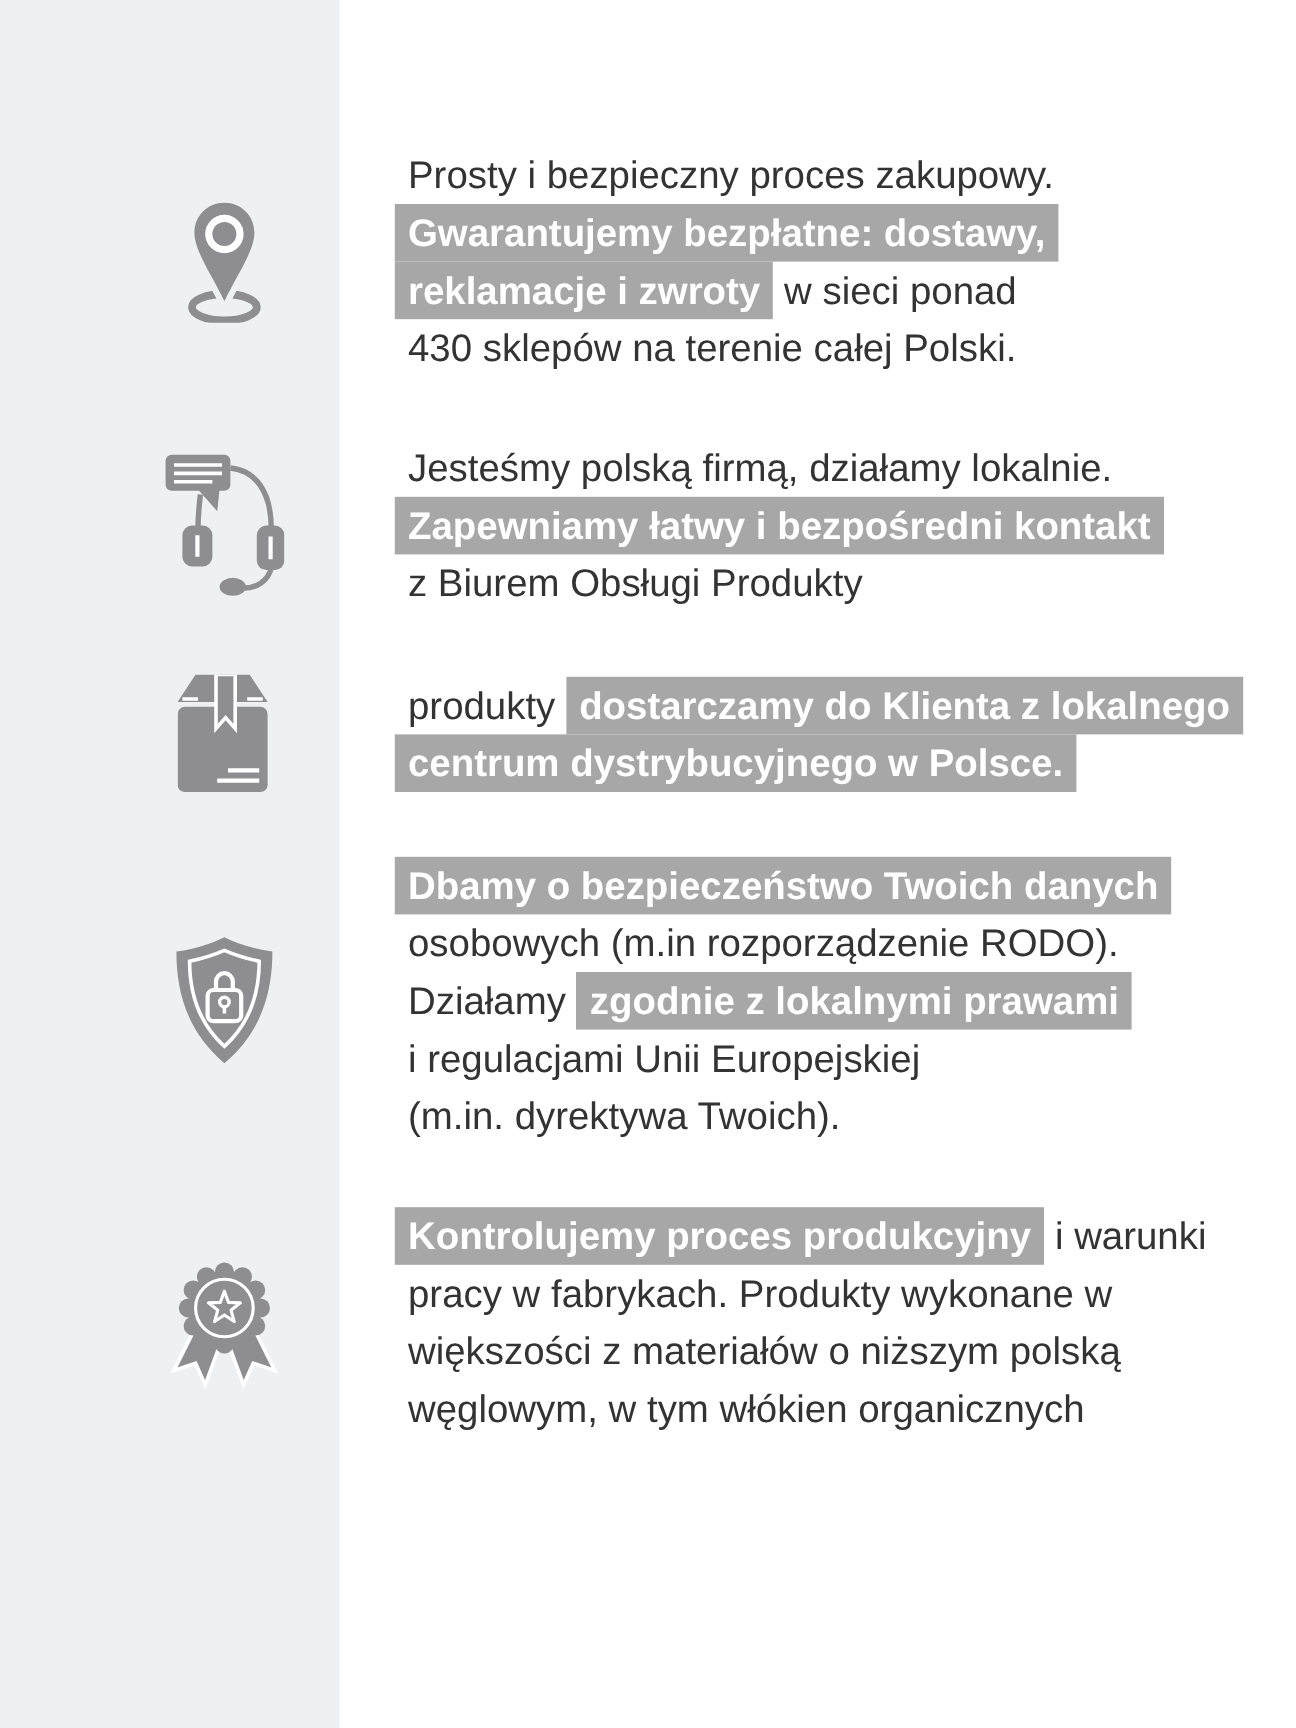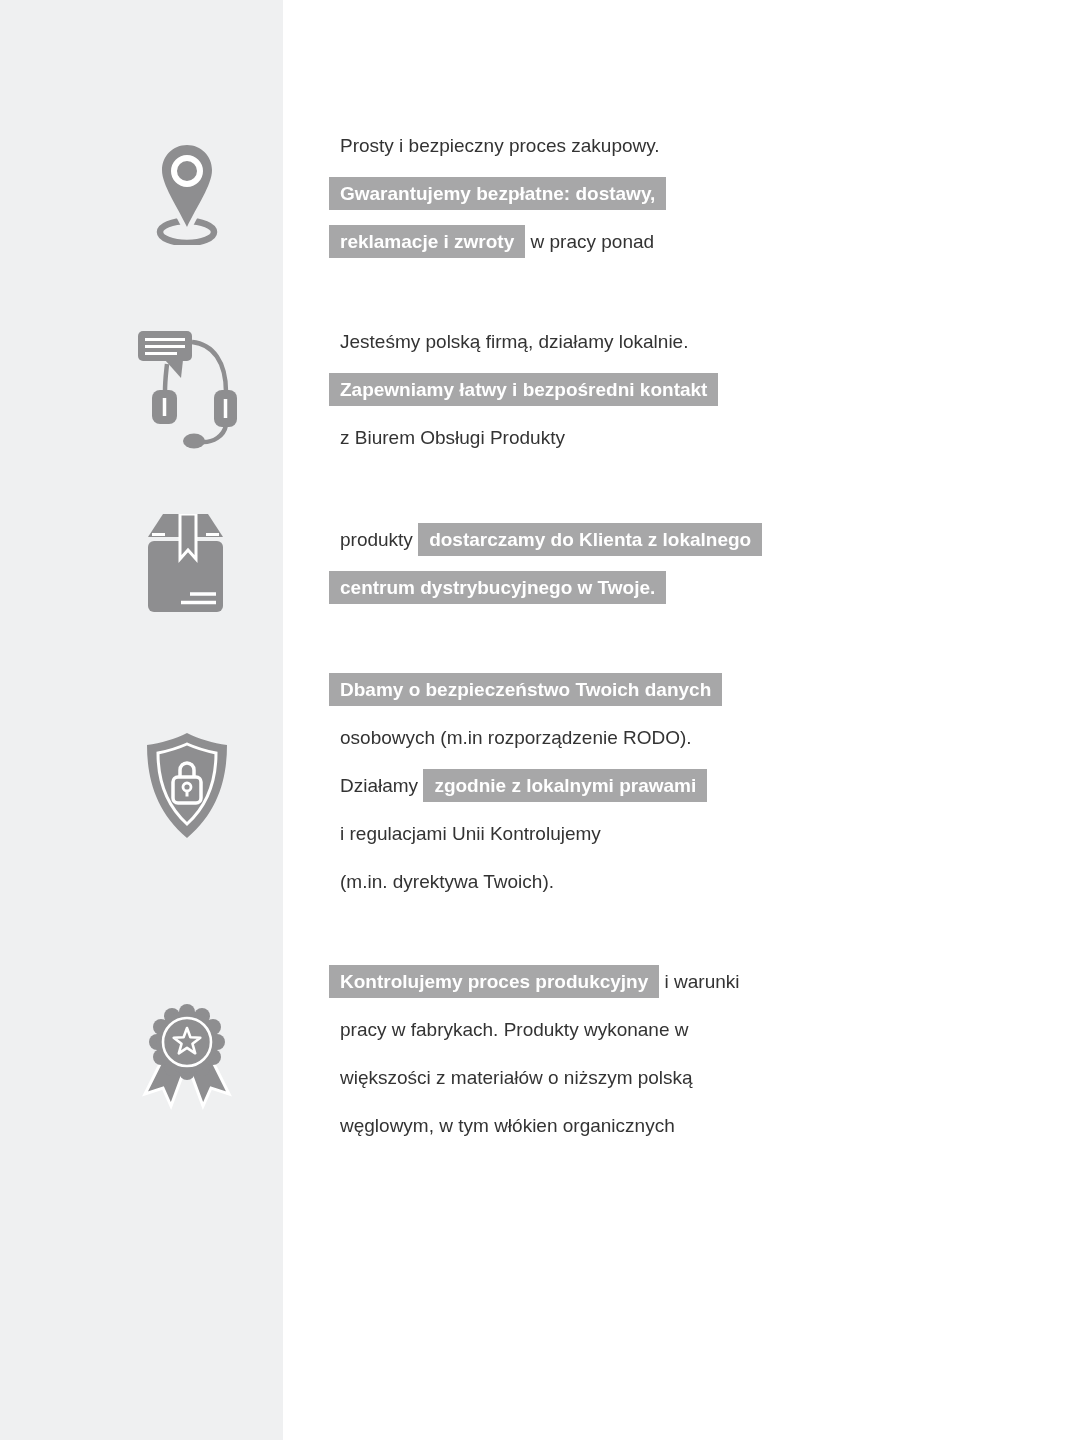--- a/index.html
+++ b/index.html
@@ -51,21 +51,21 @@
     justify-content:center;
     align-items:center;
   }
   .text-col{
     padding-left:57px;
     white-space:nowrap;
   }
   .line{
     height:48px;
     line-height:48px;
-    font-size:19px;
+    font-size:32px;
     color:var(--text);
   }
   .line span{white-space:pre;}
   .hl{
     background:var(--hl);
     color:var(--hl-text);
     font-weight:700;
     padding:6px 11px;
   }
   .line > .hl:first-child{margin-left:-11px;}
@@ -88,21 +88,22 @@
     <ellipse class="ic-stroke" cx="31" cy="89" rx="27" ry="11" stroke-width="6.5"></ellipse>
     <path class="ic-mask" stroke-width="10" d="M31,2 C17,2 6,13 6,27 C6,42 21,63 31,84 C41,63 56,42 56,27 C56,13 45,2 31,2 Z"></path>
     <path class="ic-fill" d="M31,2 C17,2 6,13 6,27 C6,42 21,63 31,84 C41,63 56,42 56,27 C56,13 45,2 31,2 Z"></path>
     <circle class="ic-cut" cx="31" cy="28" r="13" stroke-width="6"></circle>
   </svg>
 </div>
     </div>
     <div class="text-col">
           <div class="line"><span>Prosty i bezpieczny proces zakupowy.</span></div>
           <div class="line"><span class="hl">Gwarantujemy bezpłatne: dostawy,</span></div>
-          <div class="line"><span class="hl">reklamacje i zwroty</span><span> w pracy ponad</span></div>
+          <div class="line"><span class="hl">reklamacje i zwroty</span><span> w sieci ponad</span></div>
+          <div class="line"><span>430 sklepów na terenie całej Polski.</span></div>
         </div>
   </div>
 
   <div class="row">
     <div class="icon-col">
       <div class="icon-slot">
   <svg width="100" height="120" viewBox="0 0 100 120" xmlns="http://www.w3.org/2000/svg">
     <path class="ic-stroke" stroke-width="4.5" d="M30,34 C29,44 28,50 28,62"></path>
     <path class="ic-stroke" stroke-width="4.5" d="M55,12 C76,14 89,32 89,62"></path>
     <path class="ic-stroke" stroke-width="4.5" d="M89,95 C87,106 76,113 64,112"></path>
@@ -131,42 +132,42 @@
     <polygon class="ic-fill" points="0,23 15,0 60,0 75,23"></polygon>
     <rect class="ic-fill" x="0" y="27" width="75" height="71" rx="6"></rect>
     <path class="ic-cut" stroke-width="3" d="M4,20.5 H17 M58,20.5 H71"></path>
     <path class="ic-fill" stroke="#ffffff" stroke-width="3" d="M32,0 H48 V45 L40,36 L32,45 Z"></path>
     <path class="ic-cut" stroke-width="3.5" d="M42,80 H68 M33,88.5 H68"></path>
   </svg>
 </div>
     </div>
     <div class="text-col">
           <div class="line"><span>produkty </span><span class="hl">dostarczamy do Klienta z lokalnego</span></div>
-          <div class="line"><span class="hl">centrum dystrybucyjnego w Twoje.</span></div>
+          <div class="line"><span class="hl">centrum dystrybucyjnego w Polsce.</span></div>
         </div>
   </div>
 
   <div class="row">
     <div class="icon-col">
       <div class="icon-slot">
   <svg width="88" height="110" viewBox="0 0 88 110" xmlns="http://www.w3.org/2000/svg">
     <path class="ic-fill" d="M44,2 C56,8 70,12 84,14 C84,46 76,80 44,107 C12,80 4,46 4,14 C18,12 32,8 44,2 Z"></path>
     <path class="ic-cut" stroke-width="3" d="M44,13 C53,17 63,20 73,22 C73,47 66,73 44,93 C22,73 15,47 15,22 C25,20 35,17 44,13 Z"></path>
     <rect class="ic-cut" stroke-width="3.5" x="30" y="46" width="28" height="26" rx="5"></rect>
     <path class="ic-cut" stroke-width="3.5" d="M37,46 V39 a7,7 0 0 1 14,0 V46"></path>
     <circle class="ic-cut" stroke-width="2.8" cx="44" cy="56" r="4"></circle>
     <path class="ic-cut" stroke-width="3" d="M44,60 V65.5"></path>
   </svg>
 </div>
     </div>
     <div class="text-col">
           <div class="line"><span class="hl">Dbamy o bezpieczeństwo Twoich danych</span></div>
           <div class="line"><span>osobowych (m.in rozporządzenie RODO).</span></div>
           <div class="line"><span>Działamy </span><span class="hl">zgodnie z lokalnymi prawami</span></div>
-          <div class="line"><span>i regulacjami Unii Kontrolujemy</span></div>
+          <div class="line"><span>i regulacjami Unii Europejskiej</span></div>
           <div class="line"><span>(m.in. dyrektywa Twoich).</span></div>
         </div>
   </div>
 
   <div class="row">
     <div class="icon-col">
       <div class="icon-slot">
   <svg width="108" height="116" viewBox="0 0 108 116" xmlns="http://www.w3.org/2000/svg">
     <polygon class="ic-fill" stroke="#ffffff" stroke-width="3" points="30,62 12,98 30,92 38,110 52,72"></polygon>
     <polygon class="ic-fill" stroke="#ffffff" stroke-width="3" points="78,62 96,98 78,92 70,110 56,72"></polygon>

